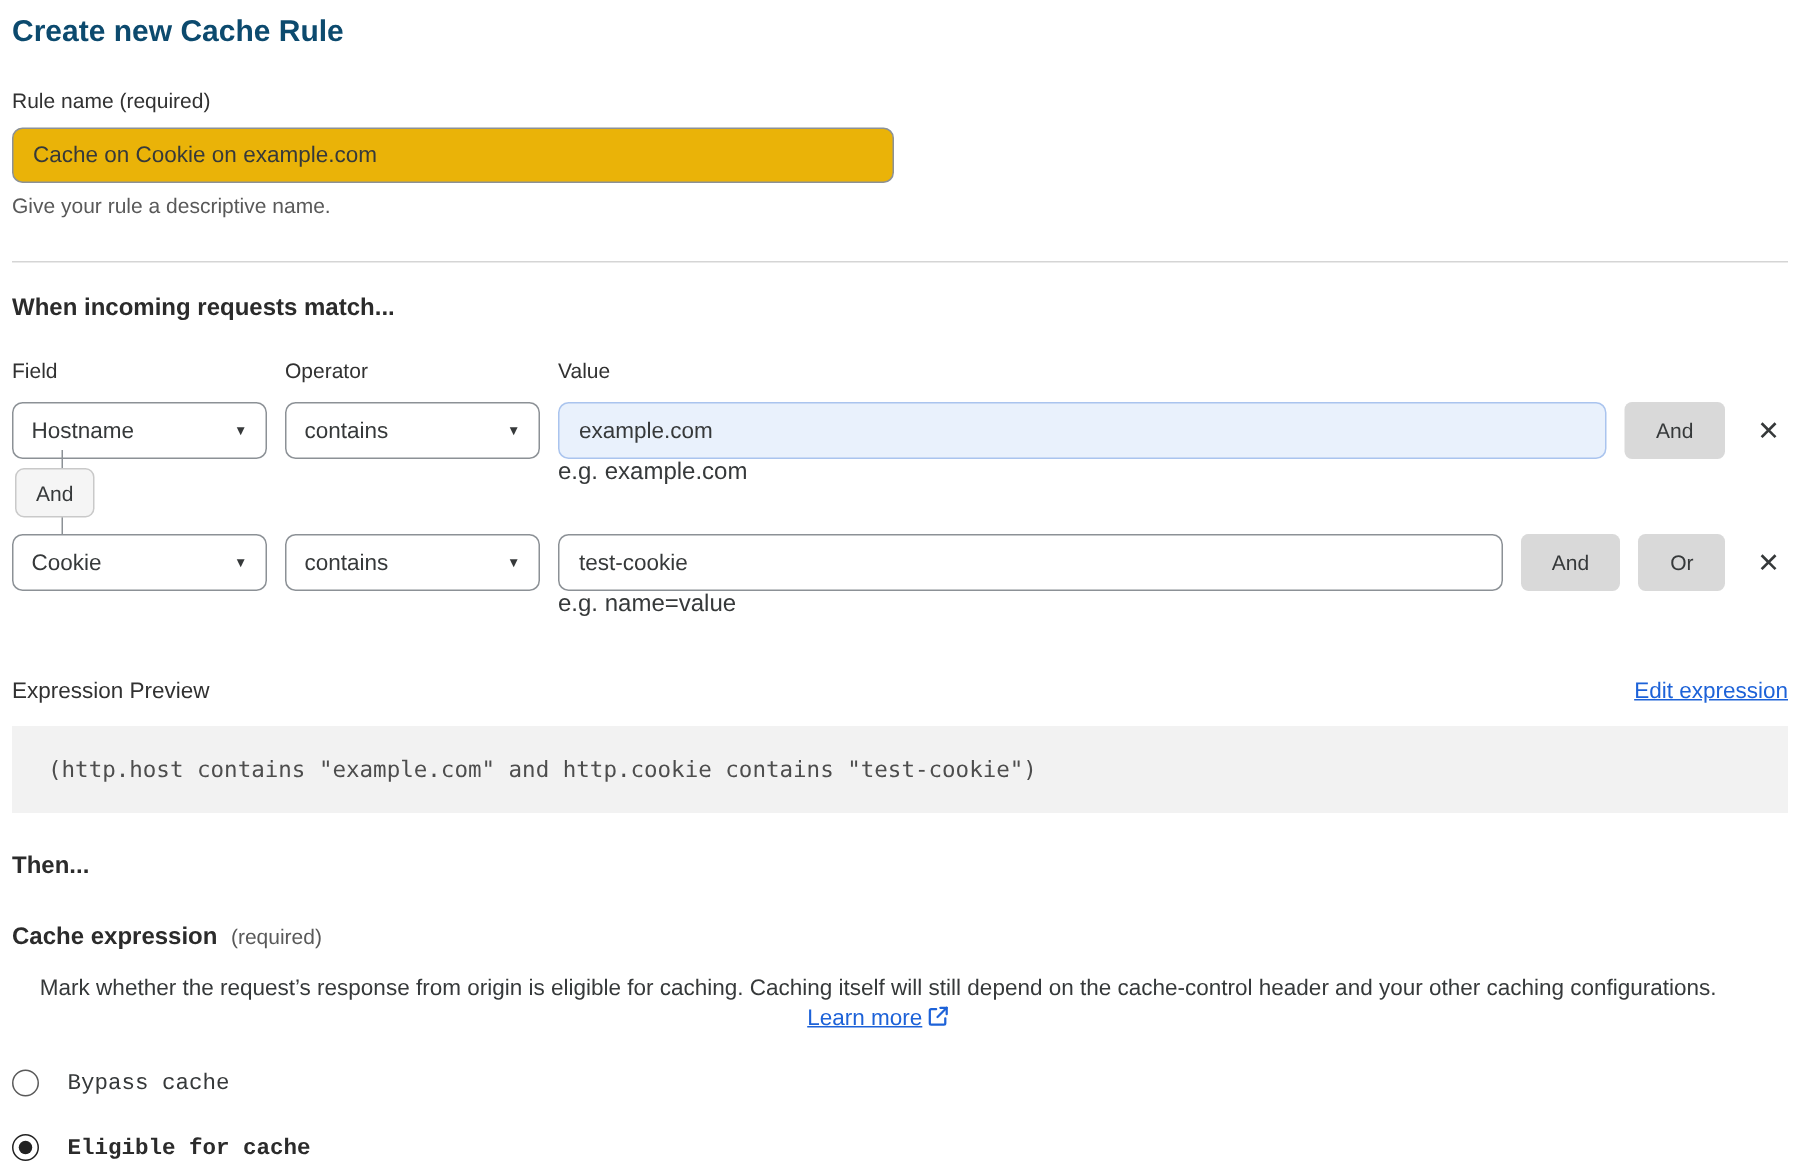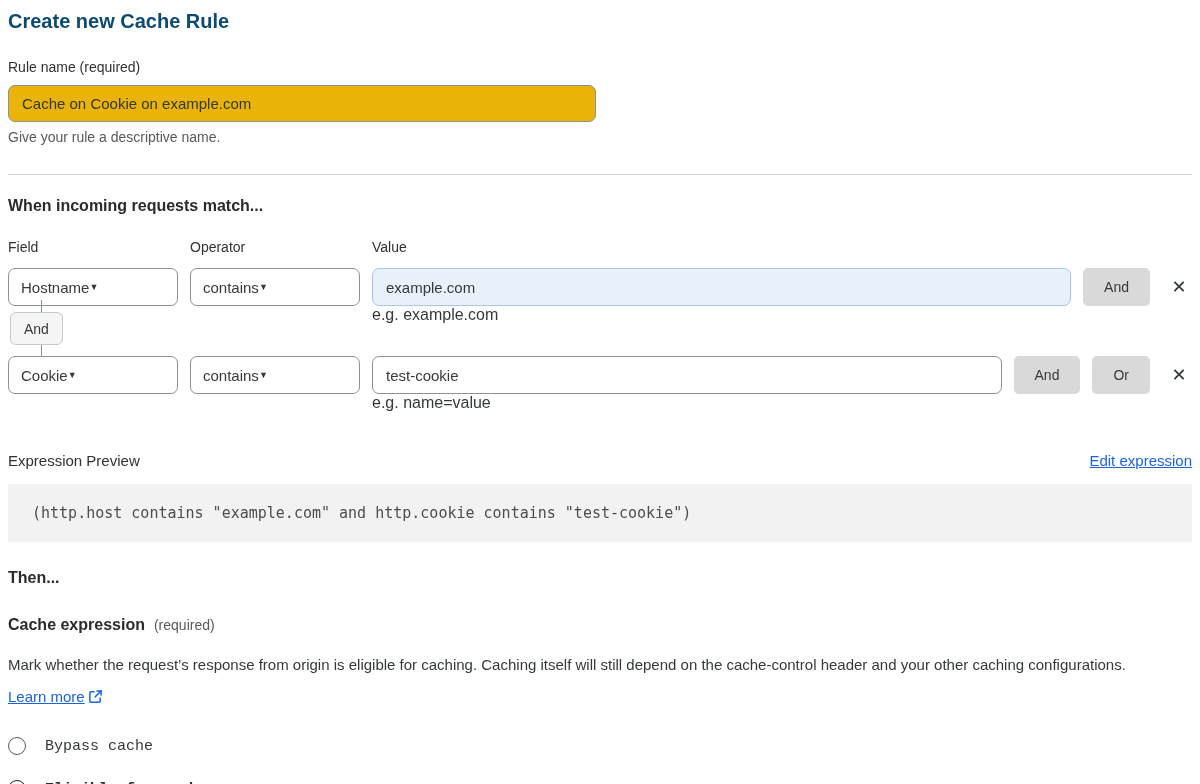--- a/index.html
+++ b/index.html
@@ -44,21 +44,21 @@
   
   .col-labels { display: flex; gap: 12px; margin-top: 24px; font-size: 14px; color: #313131; }
   .col-labels .col-field, .col-labels .col-operator { width: 170px; }
   .col-labels .col-value { flex: 1; }
 
   .cond-row { display: flex; gap: 12px; align-items: flex-start; margin-top: 13px; }
   .select-box {
     width: 170px; height: 38px;
     border: 1px solid #8c9196; border-radius: 7px;
     background: #fff;
-    display: flex; align-items: center; 
+    display: flex; align-items: center; justify-content: space-between;
     padding: 0 12px;
     font-size: 15px; color: #36393a;
     cursor: pointer;
     flex: none;
   }
   .caret { font-size: 9px; color: #36393a; line-height: 1; }
   .value-wrap { flex: 1; min-width: 0; }
   .value-input {
     width: 100%; height: 38px;
     border: 1px solid #8c9196; border-radius: 7px;
@@ -119,22 +119,23 @@
     white-space: pre;
   }
 
   .then-heading { margin-top: 27px; }
 
   .ce-head { display: flex; align-items: baseline; gap: 9px; margin-top: 29px; }
   .ce-title { font-size: 16px; font-weight: 700; color: #2b2b2b; }
   .ce-required { font-size: 14px; color: #595959; }
   .ce-desc {
     margin: 15px 0 0 0;
-    font-size: 15px; color: #36393a; line-height: 32px;
+    font-size: 15px; color: #36393a; line-height: 20px;
     max-width: 1155px;
+    text-align: center;
   }
   .ext-icon { vertical-align: -2px; margin-left: 3px; }
 
   
   .radio-row { display: flex; align-items: center; margin-top: 24px; cursor: pointer; }
   .radio-row + .radio-row { margin-top: 25px; }
   .radio-circle {
     width: 18px; height: 18px; border-radius: 50%;
     border: 1.5px solid #595959; background: #fff;
     flex: none;

